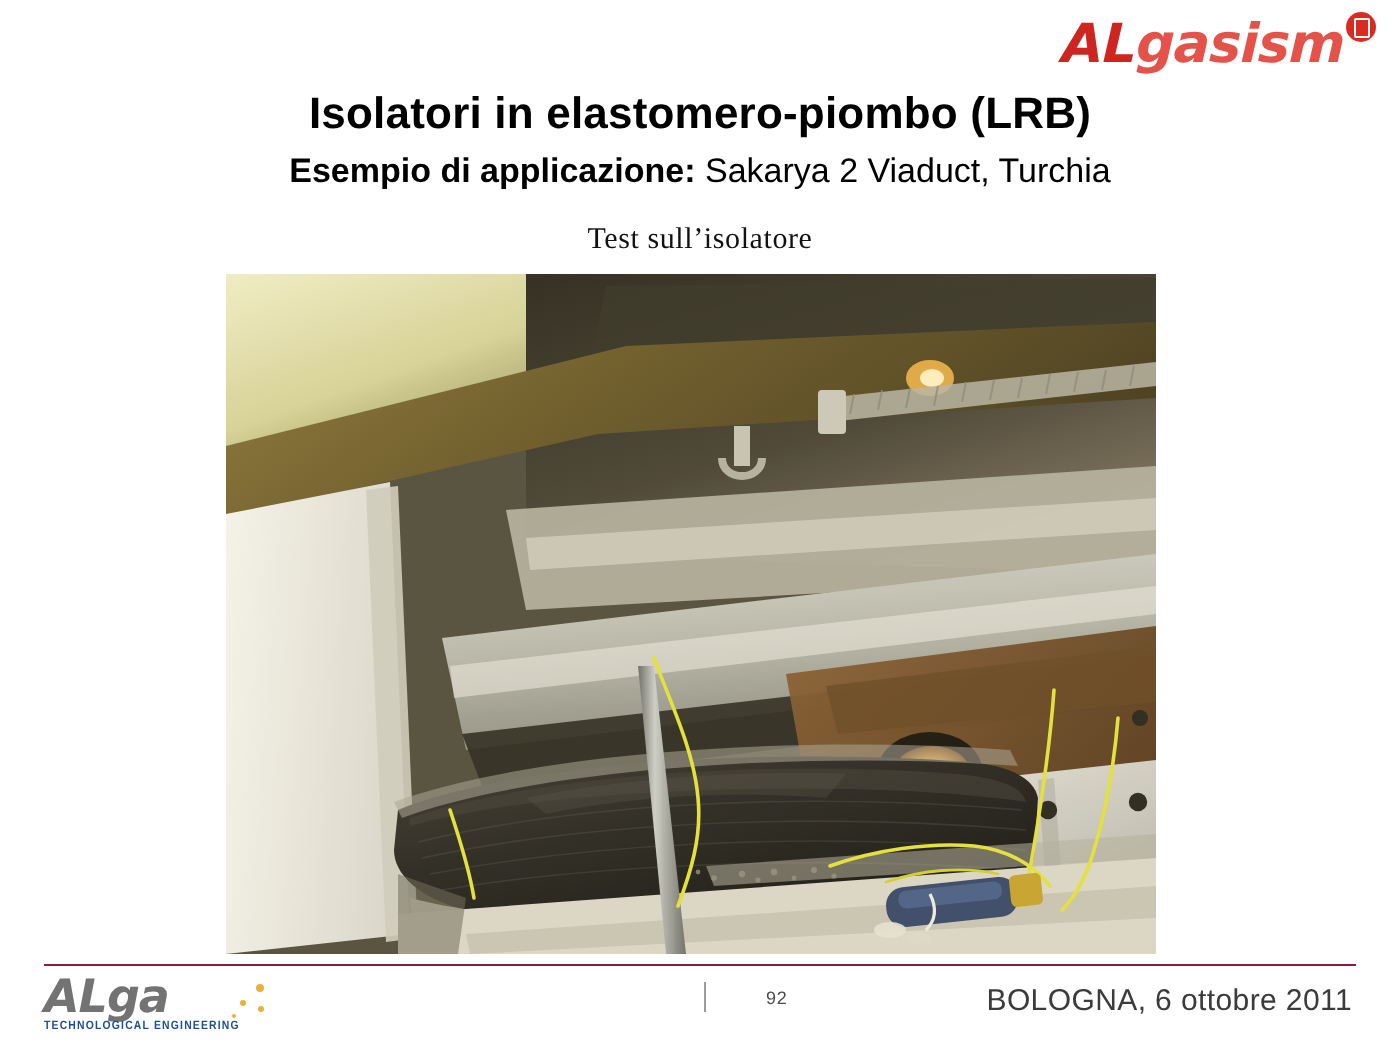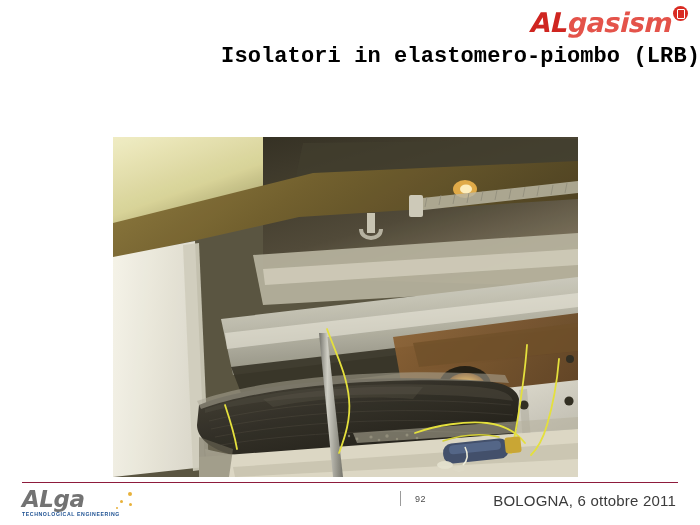--- a/index.html
+++ b/index.html
@@ -74,26 +74,25 @@
     width: 6px; height: 8px;
     border: 1.5px solid #ffffff;
     border-radius: 1px;
   }
 
   
   .title-main {
     position: absolute;
     left: 0; right: 0;
     top: 44px;
-    text-align: right;
+    text-align: center;
     font-size: 22px;
     font-weight: bold;
     color: #000000;
     letter-spacing: 0.1px;
-    font-family: Liberation Mono, monospace;
   }
   .title-sub {
     position: absolute;
     left: 0; right: 0;
     top: 76px;
     text-align: center;
     font-size: 17px;
     color: #000000;
     white-space: nowrap;
   }
@@ -176,22 +175,21 @@
     white-space: nowrap;
     transform: scaleY(1.15);
     transform-origin: left top;
   }
   .footer-pagewrap {
     position: absolute;
     left: 352px;
     top: 491px;
     display: flex;
     align-items: center;
-    gap: 14px;
-    margin-left: 48px;
+    gap: 30px;
   }
   .footer-divider {
     width: 1px;
     height: 15px;
     background: #9b9b9b;
   }
   .footer-page {
     font-size: 9px;
     color: #4d4d4d;
     letter-spacing: 0.4px;
@@ -224,21 +222,26 @@
     </svg>
   </div>
 
   <div class="brand-logo">
     <span class="brand-word"><span class="wk">AL</span><span class="wl">gasism</span></span>
     <span class="brand-badge"></span>
   </div>
 
   <div class="title-main">Isolatori in elastomero-piombo (LRB)</div>
 
-
+  <div class="title-sub">
+    <span class="lead">Esempio di applicazione:</span>
+    <span class="tail">Sakarya 2 Viaduct, Turchia</span>
+  </div>
+
+  <div class="caption">Test sull’isolatore</div>
 
   <div class="photo">
     <svg width="465" height="340" viewBox="0 0 465 340" xmlns="http://www.w3.org/2000/svg">
       <defs>
         <linearGradient id="deckTop" x1="0" y1="0" x2="0.7" y2="1">
           <stop offset="0%" stop-color="#f2efc9"></stop>
           <stop offset="55%" stop-color="#d8d49a"></stop>
           <stop offset="100%" stop-color="#8f8a5a"></stop>
         </linearGradient>
         <linearGradient id="deckBeam" x1="0" y1="0" x2="1" y2="0.3">

